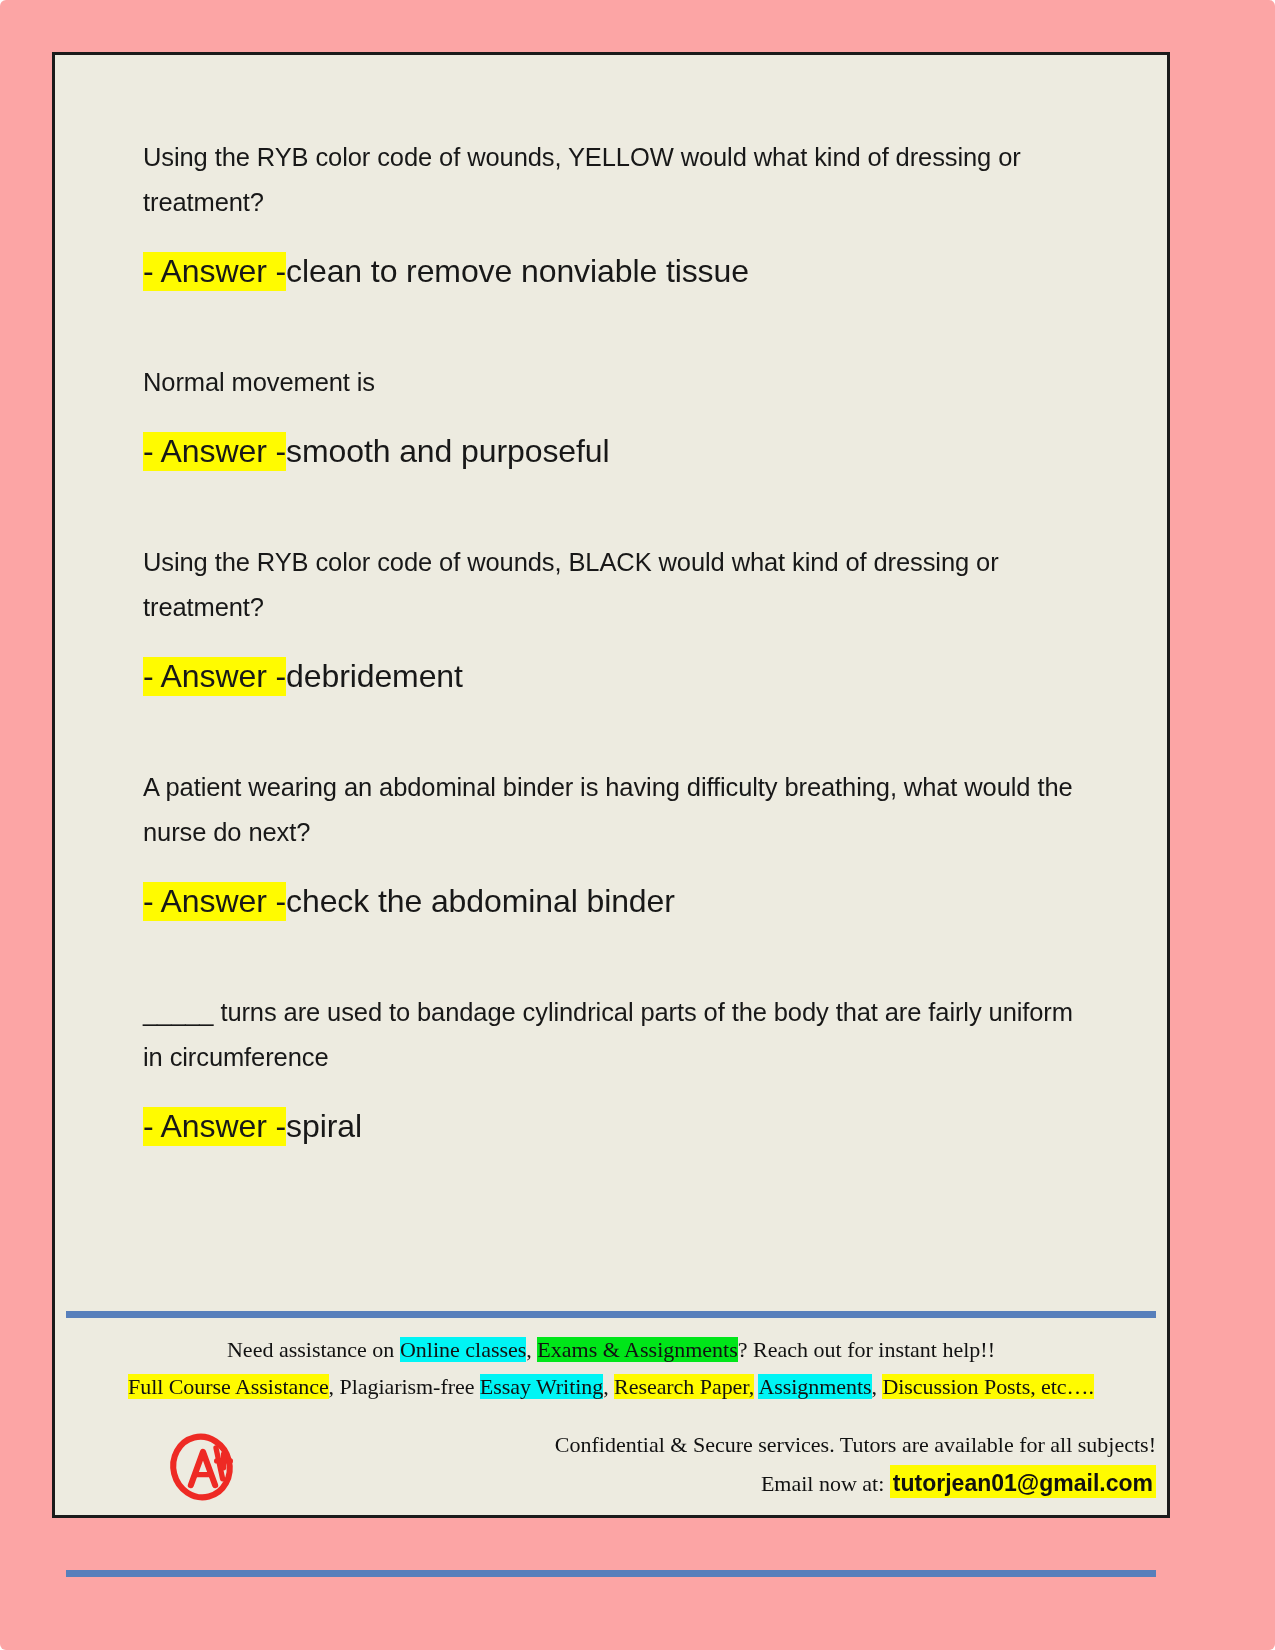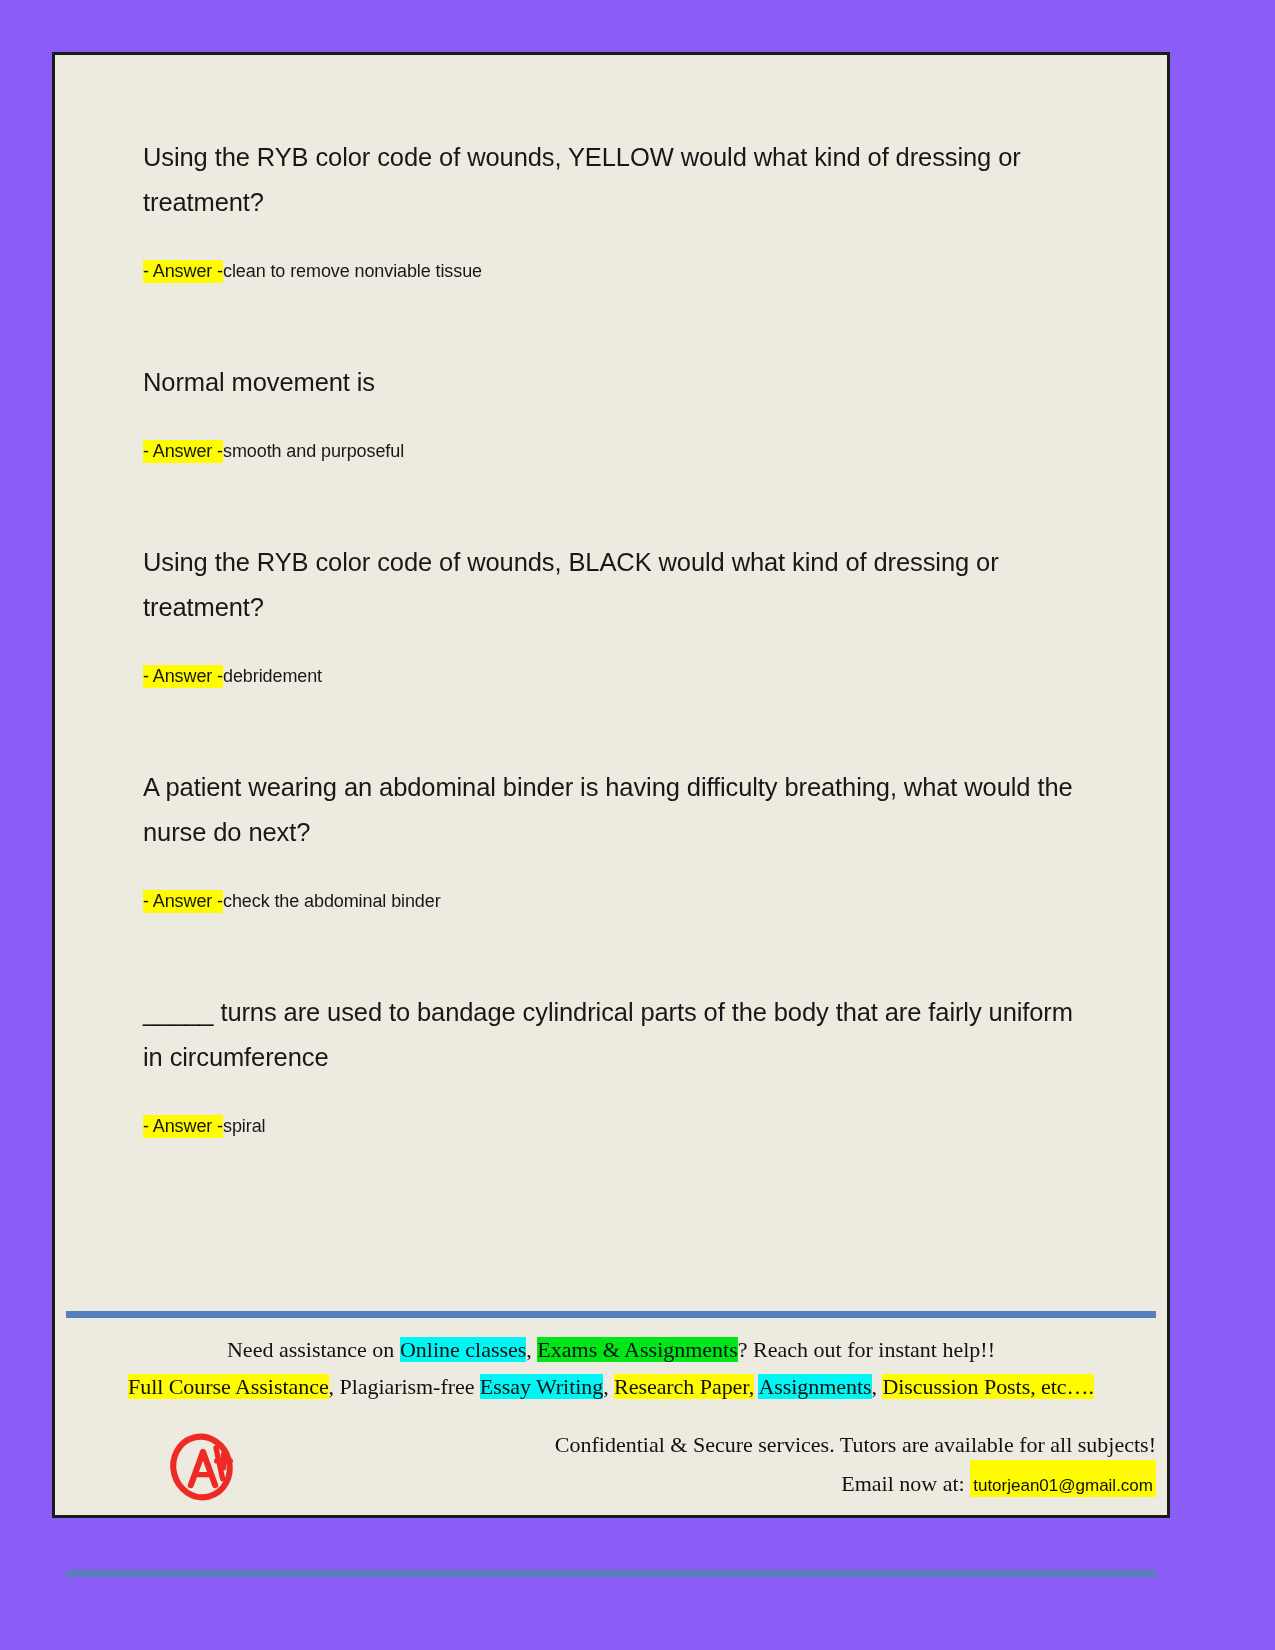--- a/index.html
+++ b/index.html
@@ -10,22 +10,23 @@
   body {
     width: 1275px;
     height: 1650px;
     font-family: "Liberation Sans", sans-serif;
   }
 
   #page {
     position: relative;
     width: 1275px;
     height: 1650px;
-    background: #8b5cf6;
+    background: #fca5a5;
     box-sizing: border-box;
+    border-radius: 6px;
   }
 
   #page-border {
     position: absolute;
     left: 52px;
     top: 52px;
     width: 1118px;
     height: 1466px;
     border: 3px solid #1b1b1b;
     box-sizing: border-box;
@@ -49,21 +50,21 @@
     font-size: 25.5px;
     line-height: 45px;
     color: #181818;
     letter-spacing: -0.1px;
     margin: 0 0 24px 0;
     font-weight: 400;
   }
 
   .answer-line {
     font-family: "Liberation Sans", sans-serif;
-    font-size: 18px;
+    font-size: 32px;
     line-height: 45px;
     color: #181818;
     letter-spacing: -0.1px;
     margin: 0;
     font-weight: 400;
   }
 
   .hl-answer {
     background: #fffb00;
     padding: 1px 0 2px 0;
@@ -119,23 +120,23 @@
     font-family: "Liberation Serif", serif;
     font-size: 22px;
     color: #111111;
     line-height: 39px;
     padding-left: 40px;
   }
 
   .email-addr {
     background: #fffb00;
     font-family: "Liberation Sans", sans-serif;
-    font-weight: normal;
-    font-size: 17px;
-    padding: 16px 3px 2px 3px;
+    font-weight: bold;
+    font-size: 23px;
+    padding: 5px 3px 2px 3px;
   }
 
   #footer-bottom-divider {
     position: absolute;
     left: 66px;
     top: 1570px;
     width: 1090px;
     height: 7px;
     background: #577fbb;
   }

